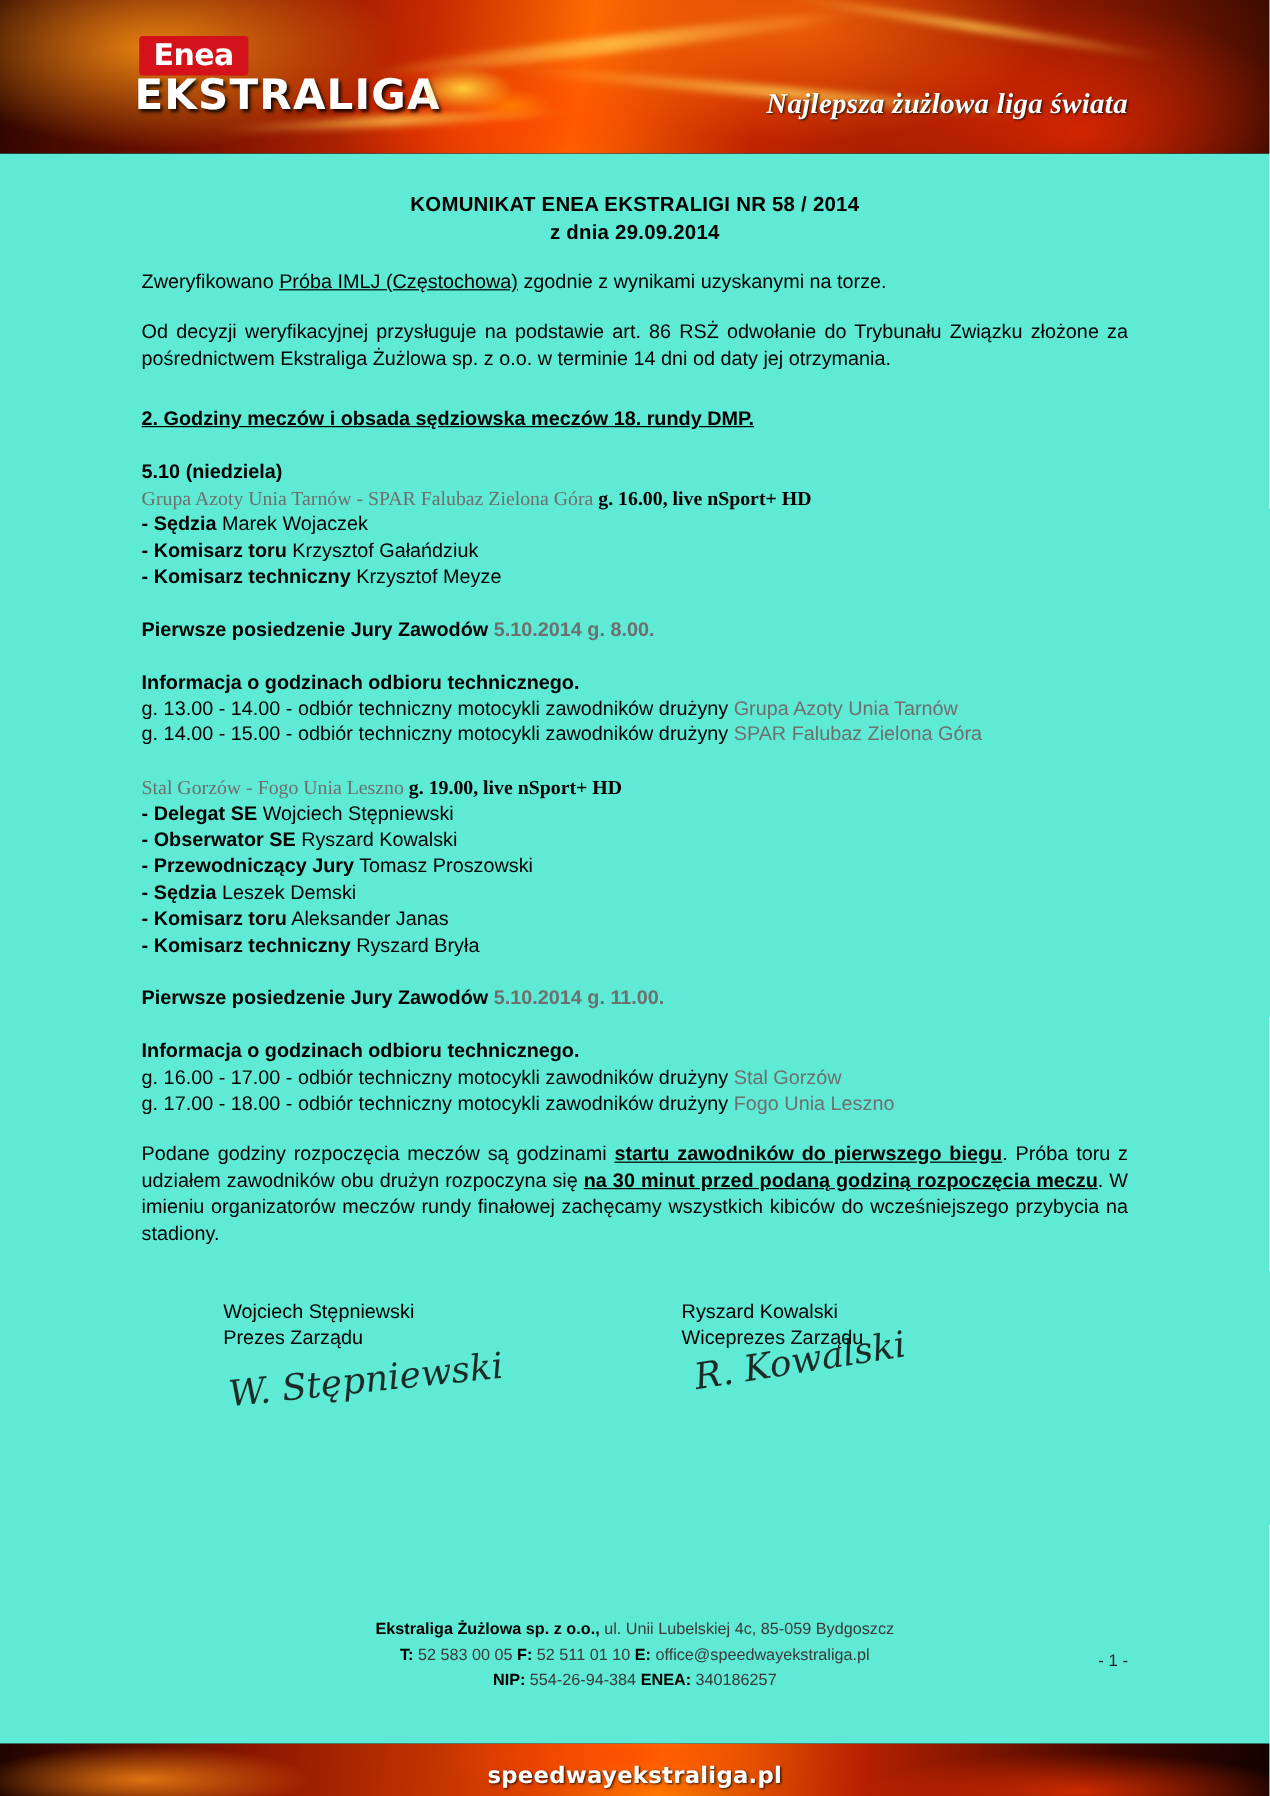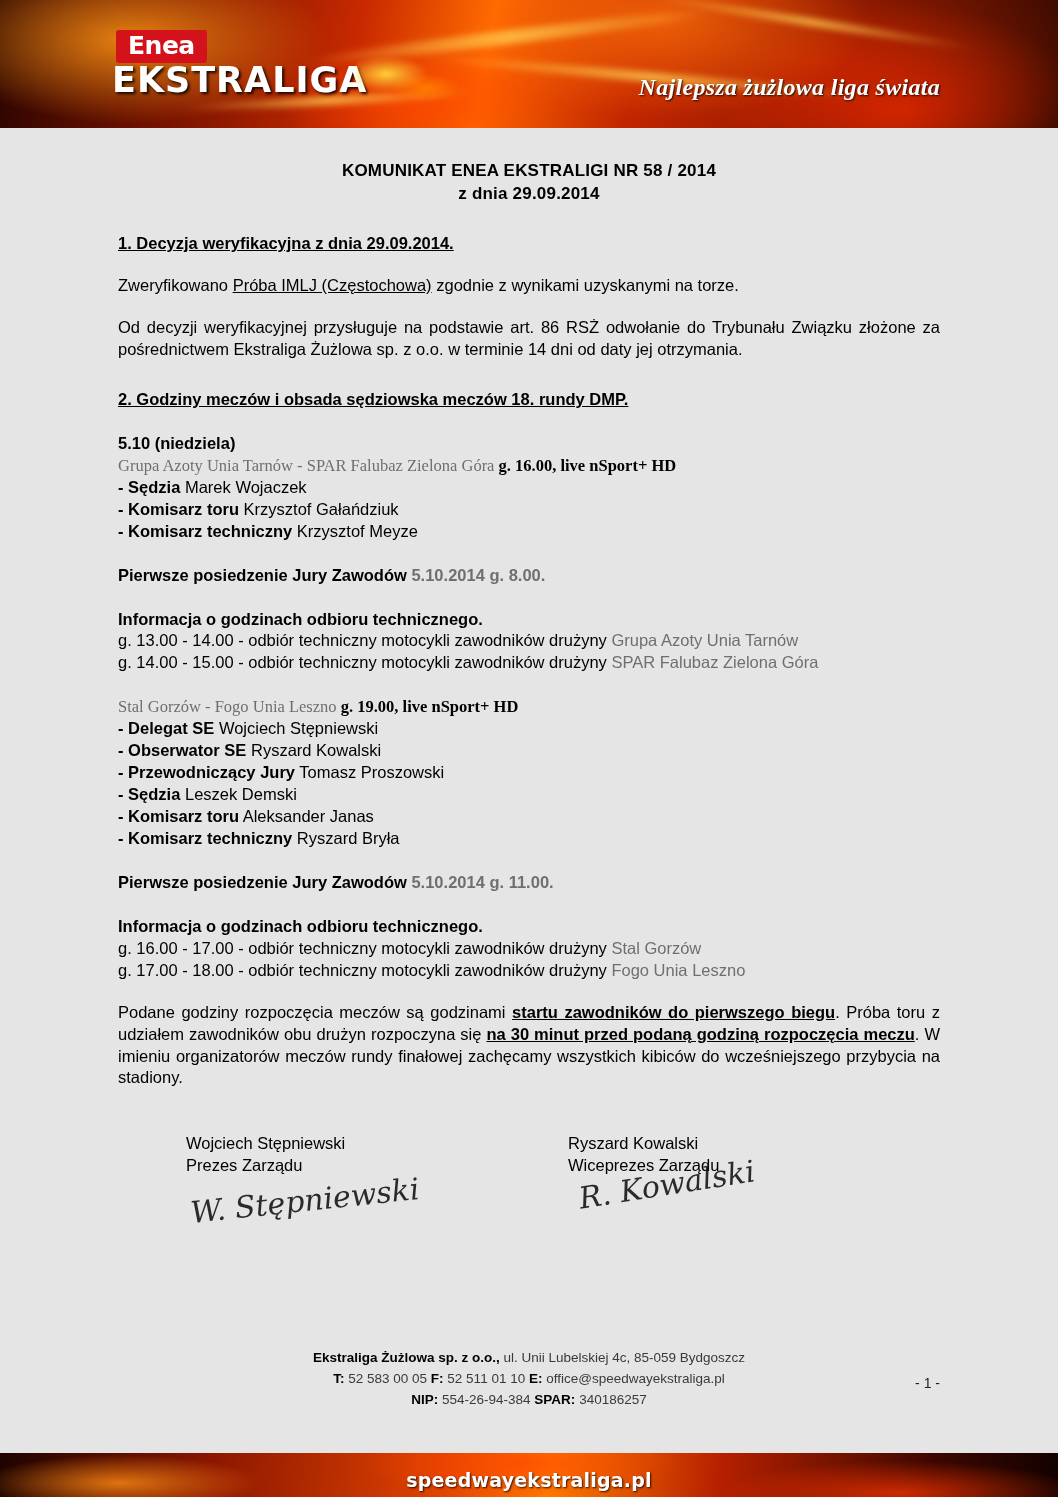--- a/index.html
+++ b/index.html
@@ -5,21 +5,21 @@
   html, body {
     margin: 0;
     padding: 0;
     background: #ffffff;
   }
   .page {
     position: relative;
     width: 1058px;
     height: 1497px;
     margin: 0 auto;
-    background: #e5e5e5;
+    background: #5eead4;
     font-family: "Liberation Sans", sans-serif;
     color: #000000;
     overflow: hidden;
   }
 
   
   .header-banner {
     position: relative;
     width: 1058px;
     height: 128px;
@@ -238,21 +238,20 @@
     <div class="header-slogan">Najlepsza żużlowa liga świata</div>
   </div>
 
   <div class="doc-body">
 
     <div class="doc-title">
       <span>KOMUNIKAT ENEA EKSTRALIGI NR 58 / 2014</span>
       <span class="line2">z dnia 29.09.2014</span>
     </div>
 
-    <div class="section-head">1. Decyzja weryfikacyjna z dnia 29.09.2014.</div>
 
     <p class="para">
       <span>Zweryfikowano </span><span class="u">Próba IMLJ (Częstochowa)</span><span> zgodnie z wynikami uzyskanymi na torze.</span>
     </p>
 
     <p class="para">Od decyzji weryfikacyjnej przysługuje na podstawie art. 86 RSŻ odwołanie do Trybunału Związku złożone za pośrednictwem Ekstraliga Żużlowa sp. z o.o. w terminie 14 dni od daty jej otrzymania.</p>
 
     <div class="section-head">2. Godziny meczów i obsada sędziowska meczów 18. rundy DMP.</div>
 
     <div class="block">
@@ -360,21 +359,21 @@
   </div>
 
   <div class="footer-info">
     <div>
       <span class="b">Ekstraliga Żużlowa sp. z o.o.,</span><span> ul. Unii Lubelskiej 4c, 85-059 Bydgoszcz</span>
     </div>
     <div>
       <span class="b">T:</span><span> 52 583 00 05 </span><span class="b">F:</span><span> 52 511 01 10 </span><span class="b">E:</span><span> office@speedwayekstraliga.pl</span>
     </div>
     <div>
-      <span class="b">NIP:</span><span> 554-26-94-384 </span><span class="b">SPAR:</span><span> 340186257</span>
+      <span class="b">NIP:</span><span> 554-26-94-384 </span><span class="b">ENEA:</span><span> 340186257</span>
     </div>
   </div>
 
   <div class="page-num">- 1 -</div>
 
   <div class="footer-banner">
     <div class="footer-flames"></div>
     <div class="footer-url">speedwayekstraliga.pl</div>
   </div>
 

